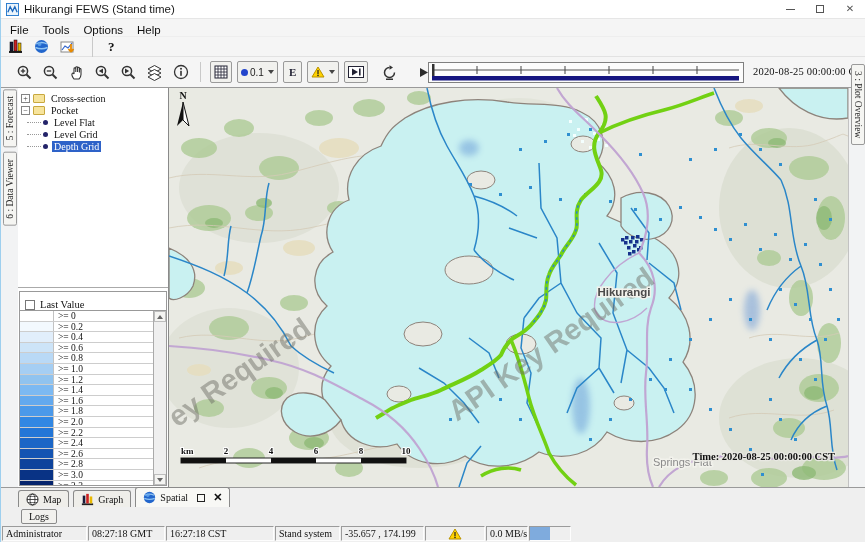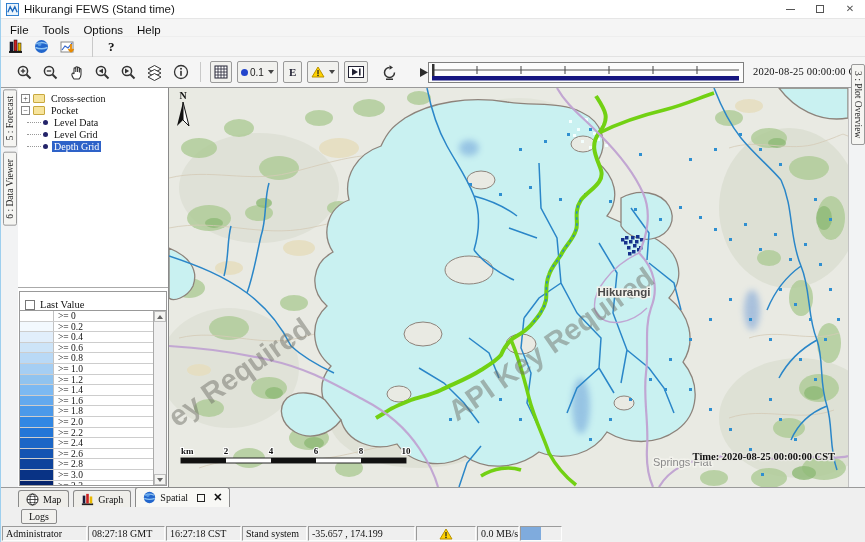--- a/index.html
+++ b/index.html
@@ -71,22 +71,22 @@
   .bottom-tabs { height:20px; background:#efefef; border-top:1px solid #9a9a9a; display:flex; align-items:flex-end; padding-left:17px; gap:4px; }
   .b-tab { height:17px; display:flex; align-items:center; gap:4px; padding:0 7px; background:#efeeea; border:1px solid #8a8a8a; border-bottom:none; border-radius:3px 3px 0 0; font-family:"Liberation Serif",serif; font-size:10px; color:#111; }
   .b-tab.active { height:20px; background:#f8f8f5; }
   .tab-ctl-box { width:8px; height:8px; border:1px solid #222; margin-left:5px; }
   .tab-ctl-x { font-size:11px; font-weight:bold; color:#111; margin-left:4px; line-height:1; }
   .logs-row { height:18px; background:#efefef; display:flex; align-items:center; padding-left:20px; }
   .logs-btn { font-family:"Liberation Serif",serif; font-size:10px; height:15px; padding:0 7px; background:#f2f1ee; border:1px solid #8a8a8a; border-radius:2px; color:#111; }
 
   .statusbar { height:17px; background:#efefef; display:flex; }
   .sb-cell { border:1px solid; border-color:#9b9b9b #fdfdfd #fdfdfd #9b9b9b; margin:1px 0 1px 1px; font-family:"Liberation Serif",serif; font-size:10px; color:#111; display:flex; align-items:center; padding-left:3px; white-space:nowrap; overflow:hidden; position:relative; flex:0 0 auto; }
-  .w-user{width:85px}.w-sys{width:278px}.w-gmt{width:77px}.w-cst{width:75px}.w-mode{width:65px}
-  .w-coord{width:107px}.w-warn{width:60px;justify-content:center;padding-left:0}.w-net{width:42px}.w-mem{width:42px}
+  .w-user{width:85px}.w-sys{width:278px}.w-gmt{width:77px}.w-cst{width:108px}.w-mode{width:65px}
+  .w-coord{width:83px}.w-warn{width:60px;justify-content:center;padding-left:0}.w-net{width:42px}.w-mem{width:42px}
   .mem-fill { position:absolute; left:0; top:0; bottom:0; width:20px; background:#7fabdd; }
   .mem-text { position:relative; z-index:1;margin-left:48px; }
 
   .wm { font-family:"Liberation Sans",sans-serif; font-weight:bold; font-size:29px; fill:#6e6e66; opacity:.48; }
   .maplabel { font-family:"Liberation Sans",sans-serif; paint-order:stroke; stroke:#f2f2ec; stroke-width:3px; }
   .scaletext { font-family:"Liberation Serif",serif; font-weight:bold; font-size:9px; fill:#111; paint-order:stroke; stroke:#ffffff; stroke-width:2px; }
 </style>
 </head>
 <body>
 
@@ -292,21 +292,21 @@
             <span class="tree-label">Cross-section</span>
           </div>
           <div class="tree-row">
             <span class="expander">−</span>
             <span class="folder-icon"></span>
             <span class="tree-label">Pocket</span>
           </div>
           <div class="tree-row">
             <span class="tree-dash"></span>
             <span class="bullet"></span>
-            <span class="tree-label">Level Data</span>
+            <span class="tree-label">Level Flat</span>
           </div>
           <div class="tree-row">
             <span class="tree-dash"></span>
             <span class="bullet"></span>
             <span class="tree-label">Level Grid</span>
           </div>
           <div class="tree-row">
             <span class="tree-dash"></span>
             <span class="bullet"></span>
             <span class="tree-label selected">Depth Grid</span>

